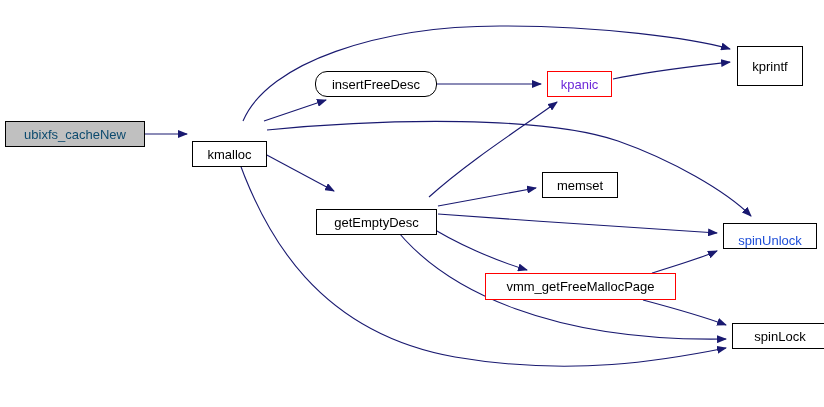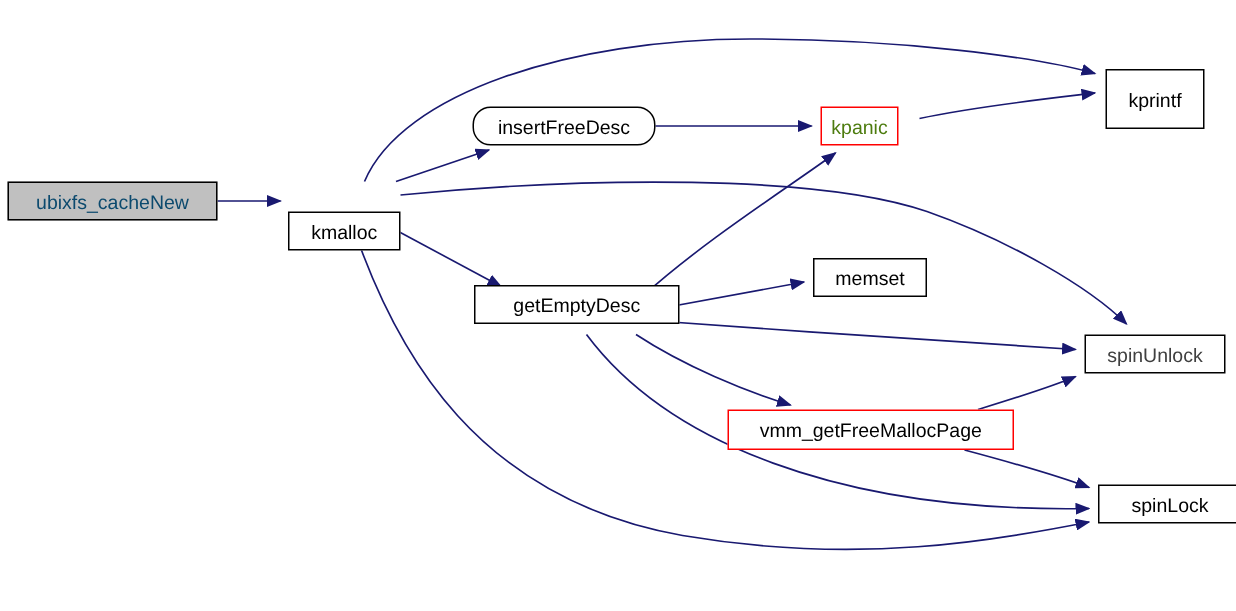--- a/index.html
+++ b/index.html
@@ -69,33 +69,33 @@
   <div id="node-layer">
       <div class="node root" style="left: 5px; top: 121px; width: 140px; height: 26px; background: rgb(192, 192, 192); border-color: rgb(0, 0, 0); color: #0c4a6e;">
         <span>ubixfs_cacheNew</span>
       </div>
       <div class="node normal" style="left: 192px; top: 121px; width: 75px; height: 26px; background: rgb(255, 255, 255); border-color: rgb(0, 0, 0); color: rgb(0, 0, 0); margin-top: 20px;">
         <span>kmalloc</span>
       </div>
       <div class="node normal" style="left: 315px; top: 71px; width: 122px; height: 26px; background: rgb(255, 255, 255); border-color: rgb(0, 0, 0); color: rgb(0, 0, 0); border-radius: 12px;">
         <span>insertFreeDesc</span>
       </div>
-      <div class="node highlight" style="left: 547px; top: 71px; width: 52px; height: 26px; background: rgb(255, 255, 255); border-color: rgb(255, 0, 0); color: #4d7c0f;">
+      <div class="node highlight" style="left: 547px; top: 71px; width: 65px; height: 26px; background: rgb(255, 255, 255); border-color: rgb(255, 0, 0); color: #6d28d9;">
         <span>kpanic</span>
       </div>
       <div class="node normal" style="left: 737px; top: 46px; width: 66px; height: 40px; background: rgb(255, 255, 255); border-color: rgb(0, 0, 0); color: rgb(0, 0, 0);">
         <span>kprintf</span>
       </div>
-      <div class="node normal" style="left: 316px; top: 190px; width: 137px; height: 26px; background: rgb(255, 255, 255); border-color: rgb(0, 0, 0); color: rgb(0, 0, 0);">
+      <div class="node normal" style="left: 316px; top: 209px; width: 121px; height: 26px; background: rgb(255, 255, 255); border-color: rgb(0, 0, 0); color: rgb(0, 0, 0);">
         <span>getEmptyDesc</span>
       </div>
       <div class="node normal" style="left: 542px; top: 172px; width: 76px; height: 26px; background: rgb(255, 255, 255); border-color: rgb(0, 0, 0); color: rgb(0, 0, 0); text-align: right;">
         <span>memset</span>
       </div>
-      <div class="node normal" style="left: 723px; top: 223px; width: 94px; height: 26px; background: rgb(255, 255, 255); border-color: rgb(0, 0, 0); color: #404040;">
+      <div class="node normal" style="left: 723px; top: 223px; width: 94px; height: 26px; background: rgb(255, 255, 255); border-color: rgb(0, 0, 0); color: #1d4ed8; align-items: flex-end;">
         <span>spinUnlock</span>
       </div>
       <div class="node highlight" style="left: 485px; top: 273px; width: 191px; height: 27px; background: rgb(255, 255, 255); border-color: rgb(255, 0, 0); color: rgb(0, 0, 0);">
         <span>vmm_getFreeMallocPage</span>
       </div>
       <div class="node normal" style="left: 732px; top: 323px; width: 96px; height: 26px; background: rgb(255, 255, 255); border-color: rgb(0, 0, 0); color: rgb(0, 0, 0);">
         <span>spinLock</span>
       </div>
     </div>
 </div>

